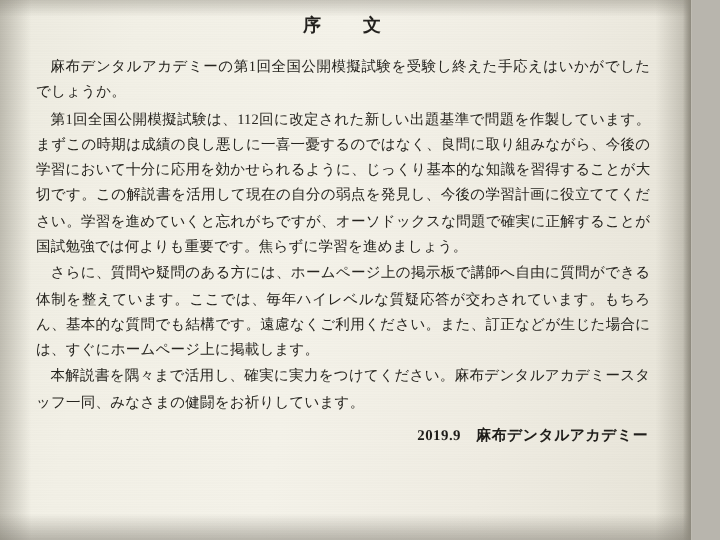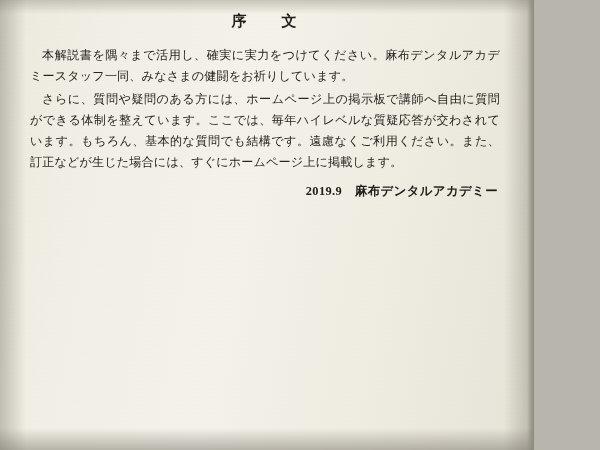--- a/index.html
+++ b/index.html
@@ -8,21 +8,21 @@
   }
   body {
     width: 600px;
     height: 450px;
     overflow: hidden;
     background: #b8b5ad;
     font-family: "Liberation Serif", serif;
   }
   .page {
     position: relative;
-    width: 534px;
+    width: 576px;
     height: 450px;
     background: linear-gradient(100deg, #eceadf 0%, #f2f0e6 18%, #f4f2e9 45%, #efece2 72%, #e6e3d7 100%);
     box-sizing: border-box;
     overflow: hidden;
   }
   
   .shade-left {
     position: absolute;
     left: 0; top: 0; bottom: 0;
     width: 26px;
@@ -116,18 +116,20 @@
   <div class="shade-top"></div>
   <div class="shade-left"></div>
   <div class="shade-right"></div>
   <div class="shade-bottom"></div>
   <div class="grain"></div>
   <div class="edge-dark"></div>
 
   <div class="content">
     <h1 class="doc-title">序　文</h1>
 
+    <p class="para">麻布デンタルアカデミーの第1回全国公開模擬試験を受験し終えた手応えはいかがでしたでしょうか。</p>
+    <p class="para">第1回全国公開模擬試験は、112回に改定された新しい出題基準で問題を作製しています。まずこの時期は成績の良し悪しに一喜一憂するのではなく、良問に取り組みながら、今後の学習において十分に応用を効かせられるように、じっくり基本的な知識を習得することが大切です。この解説書を活用して現在の自分の弱点を発見し、今後の学習計画に役立ててください。学習を進めていくと忘れがちですが、オーソドックスな問題で確実に正解することが国試勉強では何よりも重要です。焦らずに学習を進めましょう。</p>
+    <p class="para">さらに、質問や疑問のある方には、ホームページ上の掲示板で講師へ自由に質問ができる体制を整えています。ここでは、毎年ハイレベルな質疑応答が交わされています。もちろん、基本的な質問でも結構です。遠慮なくご利用ください。また、訂正などが生じた場合には、すぐにホームページ上に掲載します。</p>
     <p class="para">本解説書を隅々まで活用し、確実に実力をつけてください。麻布デンタルアカデミースタッフ一同、みなさまの健闘をお祈りしています。</p>
-    <p class="para">さらに、質問や疑問のある方には、ホームページ上の掲示板で講師へ自由に質問ができる体制を整えています。ここでは、毎年ハイレベルな質疑応答が交わされています。もちろん、基本的な質問でも結構です。遠慮なくご利用ください。また、訂正などが生じた場合には、すぐにホームページ上に掲載します。</p>
 
     <div class="signature">2019.9　麻布デンタルアカデミー</div>
   </div>
 </div>
 
 </body></html>

